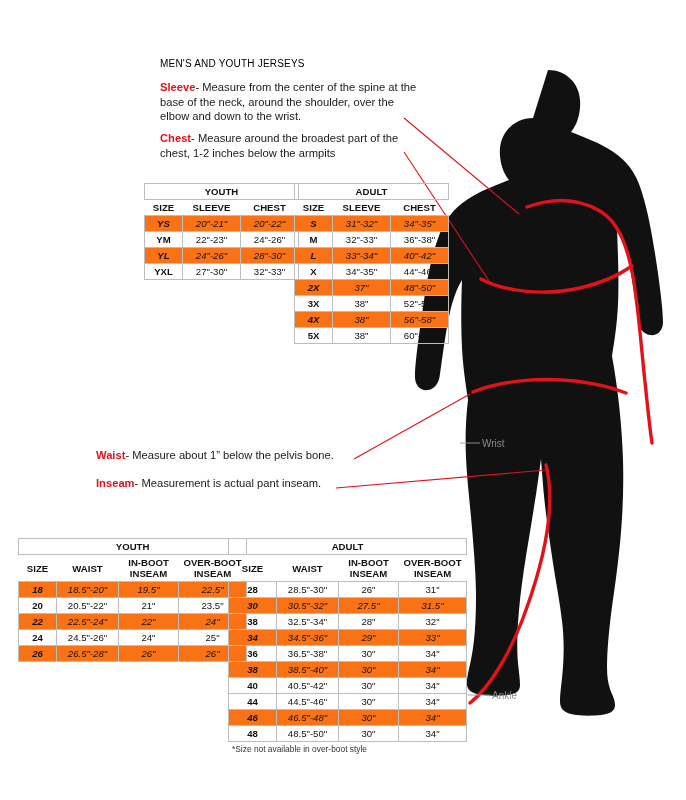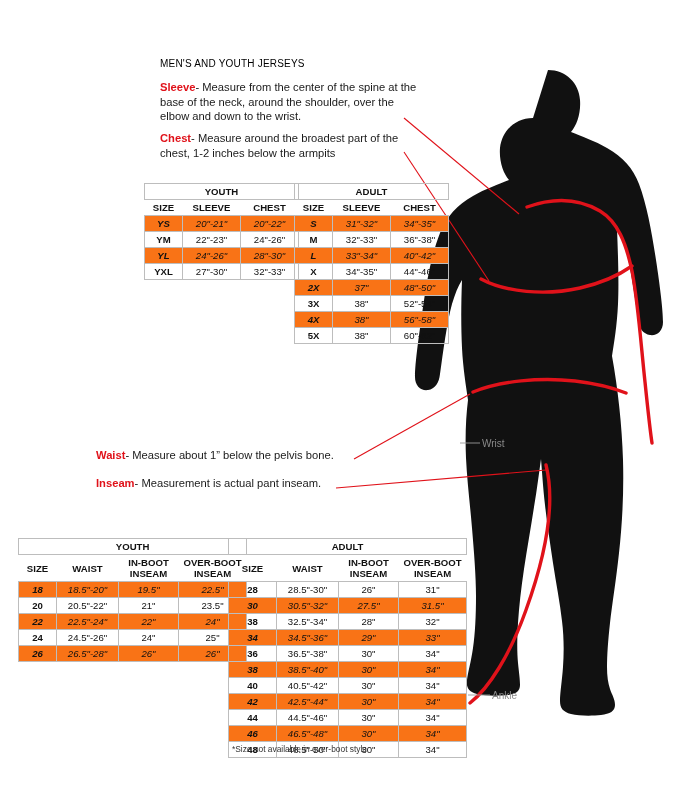--- a/index.html
+++ b/index.html
@@ -397,26 +397,20 @@
             <td>38.5"-40"</td>
             <td>30"</td>
             <td>34"</td>
           </tr>
           <tr>
             <td class="sizecell">40</td>
             <td>40.5"-42"</td>
             <td>30"</td>
             <td>34"</td>
           </tr>
-          <tr class="shade">
-            <td class="sizecell">42</td>
-            <td>42.5"-44"</td>
-            <td>30"</td>
-            <td>34"</td>
-          </tr>
           <tr>
             <td class="sizecell">44</td>
             <td>44.5"-46"</td>
             <td>30"</td>
             <td>34"</td>
           </tr>
           <tr class="shade">
             <td class="sizecell">46</td>
             <td>46.5"-48"</td>
             <td>30"</td>

